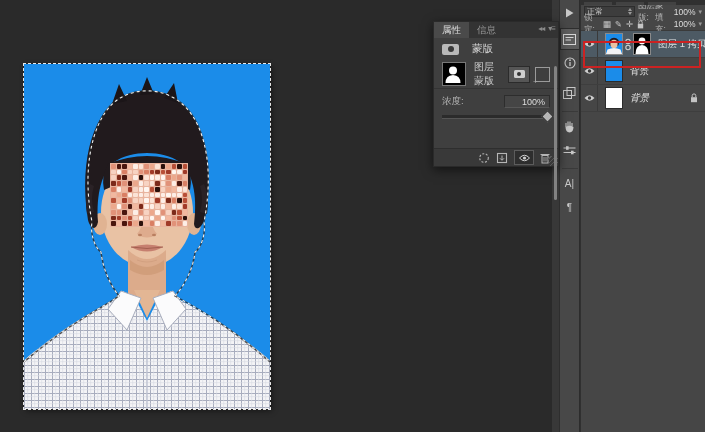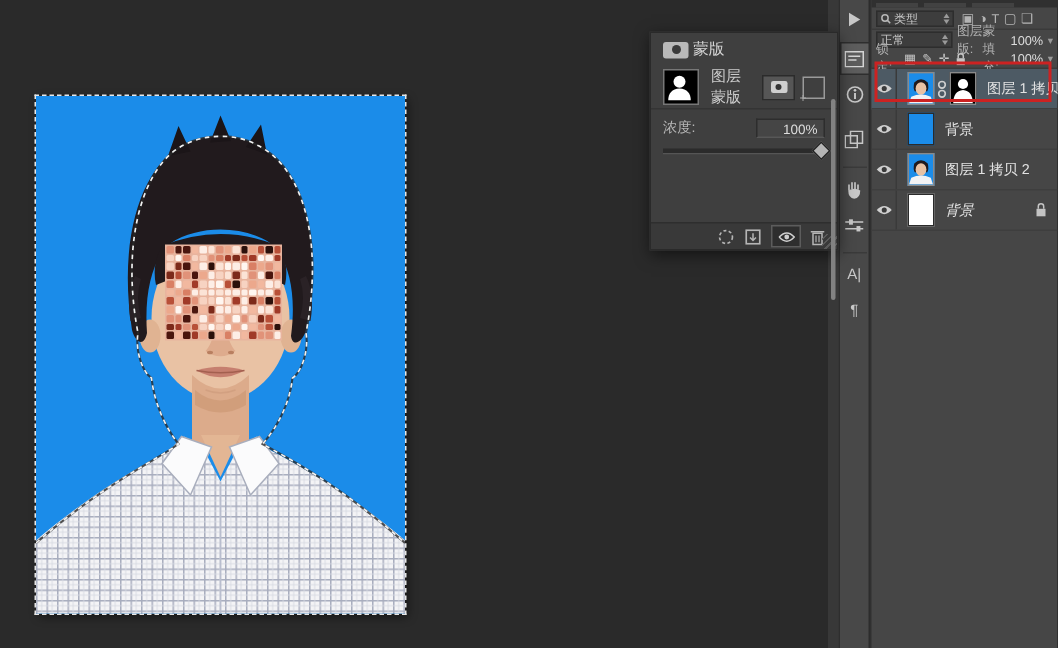--- a/index.html
+++ b/index.html
@@ -27,21 +27,21 @@
   .props{
     position:absolute;left:433px;top:21px;width:126px;height:146px;
     background:#3f3f3f;border:1px solid #2a2a2a;box-sizing:border-box;
     box-shadow:0 3px 10px rgba(0,0,0,.55);font-size:10px;color:#ccc;z-index:20;
   }
   .props-tabs{height:16px;background:#333;display:flex;align-items:stretch;position:relative;}
   .props-tab{padding:2px 8px 0;font-size:9.5px;color:#999;}
   .props-tab.active{background:#4a4a4a;color:#ddd;}
   .props-tabicons{position:absolute;right:3px;top:2px;color:#8a8a8a;font-size:8px;letter-spacing:-1px;display:flex;gap:4px;}
   .props-row{display:flex;align-items:center;padding:0 8px;}
-  .mask-hdr{height:22px;gap:3px;}
+  .mask-hdr{height:22px;gap:13px;}
   .mask-hdr-icon{width:17px;height:11px;background:#b9b9b9;border-radius:2px;position:relative;}
   .mask-hdr-icon:after{content:"";position:absolute;left:5.5px;top:2.5px;width:6px;height:6px;border-radius:50%;background:#3a3a3a;}
   .maskrow{height:28px;gap:8px;border-bottom:1px solid #343434;}
   .thumb-bust{width:22px;height:22px;background:#000;border:1px solid #777;position:relative;flex:none;}
   .bust-svg{position:absolute;inset:0;}
   .maskrow-icons{margin-left:auto;display:flex;gap:5px;align-items:center;}
   .btn-mask{width:20px;height:15px;background:#565656;border:1px solid #2b2b2b;display:flex;align-items:center;justify-content:center;}
   .btn-mask i{width:11px;height:8px;background:#cfcfcf;border-radius:1.5px;position:relative;display:block;}
   .btn-mask i:after{content:"";position:absolute;left:3.5px;top:2px;width:4px;height:4px;border-radius:50%;background:#333;}
   .btn-vmask{width:13px;height:13px;border:1px solid #9a9a9a;position:relative;}
@@ -314,20 +314,28 @@
         <i style="background: rgb(242, 184, 159);"></i>
         <i style="background: rgb(160, 58, 40);"></i>
         <i style="background: rgb(225, 146, 121);"></i>
         <i style="background: rgb(225, 146, 121);"></i>
         <i style="background: rgb(253, 238, 230);"></i>
       </div>
   </div>
 </div>
 
 <div class="props">
+  <div class="props-tabs">
+    <div class="props-tab active">属性</div>
+    <div class="props-tab">信息</div>
+    <div class="props-tabicons">
+      <span>◂◂</span>
+      <span>▾≡</span>
+    </div>
+  </div>
   <div class="props-row mask-hdr">
     <span class="mask-hdr-icon"></span>
     <span style="font-size:10.5px;color:#d5d5d5;">蒙版</span>
   </div>
   <div class="props-row maskrow">
     <span class="thumb-bust">
       <svg class="bust-svg" width="20" height="20" viewBox="0 0 20 20">
         <circle cx="10" cy="7.5" r="4" fill="#fff"></circle>
         <path d="M2.5,20 Q2.5,12.5 10,12 Q17.5,12.5 17.5,20 Z" fill="#fff"></path>
       </svg>
@@ -422,40 +430,20 @@
   <div class="ic ic-txt" style="margin-top:2px;">¶</div>
 </div>
 
 <div class="layers">
   <div class="lp-tabsliver">
     <i style="left:3px"></i>
       <i style="left:35px"></i>
       <i style="left:67px"></i>
   </div>
 
-  <div class="lp-filter">
-    <div class="combo" style="width:52px;">
-      <svg width="7" height="7" viewBox="0 0 7 7">
-        <circle cx="3" cy="3" r="2.1" fill="none" stroke="#b8b8b8" stroke-width="1"></circle>
-        <line x1="4.6" y1="4.6" x2="6.5" y2="6.5" stroke="#b8b8b8" stroke-width="1"></line>
-      </svg>
-      <span>类型</span>
-      <span class="updown">
-          <i class="tri-u"></i>
-          <i class="tri-d"></i>
-        </span>
-    </div>
-    <div class="filter-icons">
-      <span>▣</span>
-      <span>◑</span>
-      <span style="font-size:8.5px;">T</span>
-      <span>▢</span>
-      <span>❏</span>
-    </div>
-  </div>
 
   <div class="lp-blend">
     <div class="combo" style="width:56px;">
       <span>正常</span>
       <span class="updown">
           <i class="tri-u"></i>
           <i class="tri-d"></i>
         </span>
     </div>
     <span class="lbl">图层蒙版:</span>
@@ -512,45 +500,28 @@
     <span class="eye-cell">
       <svg width="11" height="8" viewBox="0 0 11 8">
         <path d="M0.5,4 Q5.5,-1.5 10.5,4 Q5.5,9.5 0.5,4 Z" fill="#cfcfcf"></path>
         <circle cx="5.5" cy="4" r="1.7" fill="#3a3a3a"></circle>
       </svg>
     </span>
     <span class="lthumb blue"></span>
     <span class="lname">背景</span>
   </div>
 
+
   <div class="lrow">
     <span class="eye-cell">
       <svg width="11" height="8" viewBox="0 0 11 8">
         <path d="M0.5,4 Q5.5,-1.5 10.5,4 Q5.5,9.5 0.5,4 Z" fill="#cfcfcf"></path>
         <circle cx="5.5" cy="4" r="1.7" fill="#3a3a3a"></circle>
       </svg>
     </span>
-    <span class="lthumb">
-      <svg width="16" height="20" viewBox="0 0 16 20">
-        <rect width="16" height="20" fill="#1b8ce9"></rect>
-        <path d="M3.5,6 Q8,1.5 12.5,6 Q13.5,10 12,12 Q8,9.5 4,12 Q2.5,10 3.5,6 Z" fill="#211a1d"></path>
-        <ellipse cx="8" cy="10" rx="3.6" ry="4.2" fill="#e9c2a4"></ellipse>
-        <path d="M0,20 L1.5,15.5 Q8,12.5 14.5,15.5 L16,20 Z" fill="#f2f2f4"></path>
-      </svg>
-    </span>
-    <span class="lname">图层 1 拷贝 2</span>
-  </div>
-
-  <div class="lrow">
-    <span class="eye-cell">
-      <svg width="11" height="8" viewBox="0 0 11 8">
-        <path d="M0.5,4 Q5.5,-1.5 10.5,4 Q5.5,9.5 0.5,4 Z" fill="#cfcfcf"></path>
-        <circle cx="5.5" cy="4" r="1.7" fill="#3a3a3a"></circle>
-      </svg>
-    </span>
     <span class="lthumb white"></span>
     <span class="lname it">背景</span>
     <svg class="row-lock" width="8" height="10" viewBox="0 0 8 10">
       <rect x="1" y="4.2" width="6" height="5" fill="#c4c4c4"></rect>
       <path d="M2.2,4.2 L2.2,2.6 Q2.2,0.9 4,0.9 Q5.8,0.9 5.8,2.6 L5.8,4.2" fill="none" stroke="#c4c4c4" stroke-width="1"></path>
     </svg>
   </div>
 </div>
 
 <div class="anno"></div>

